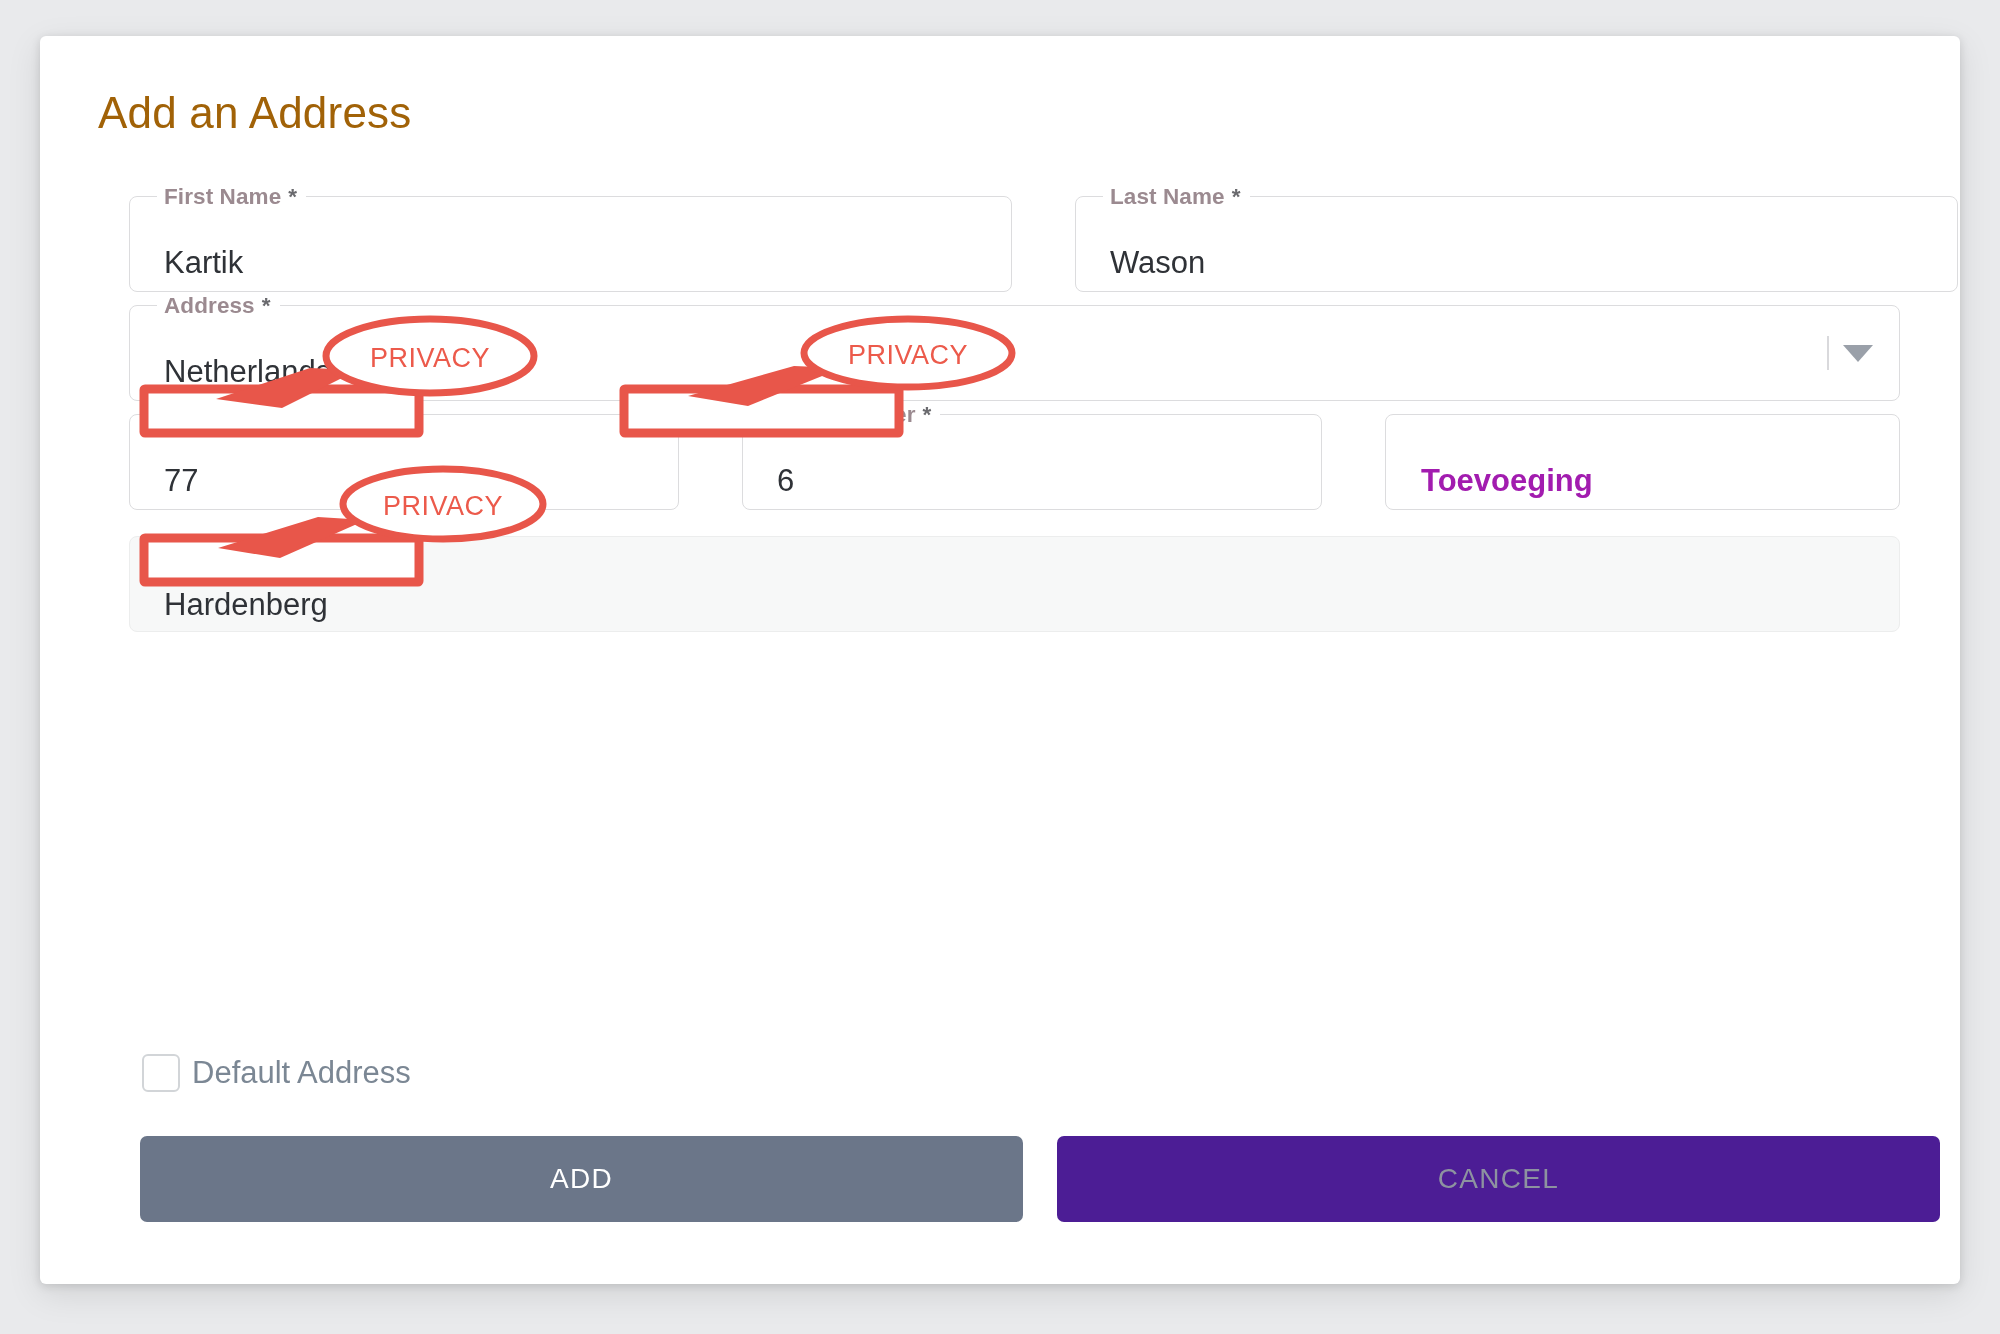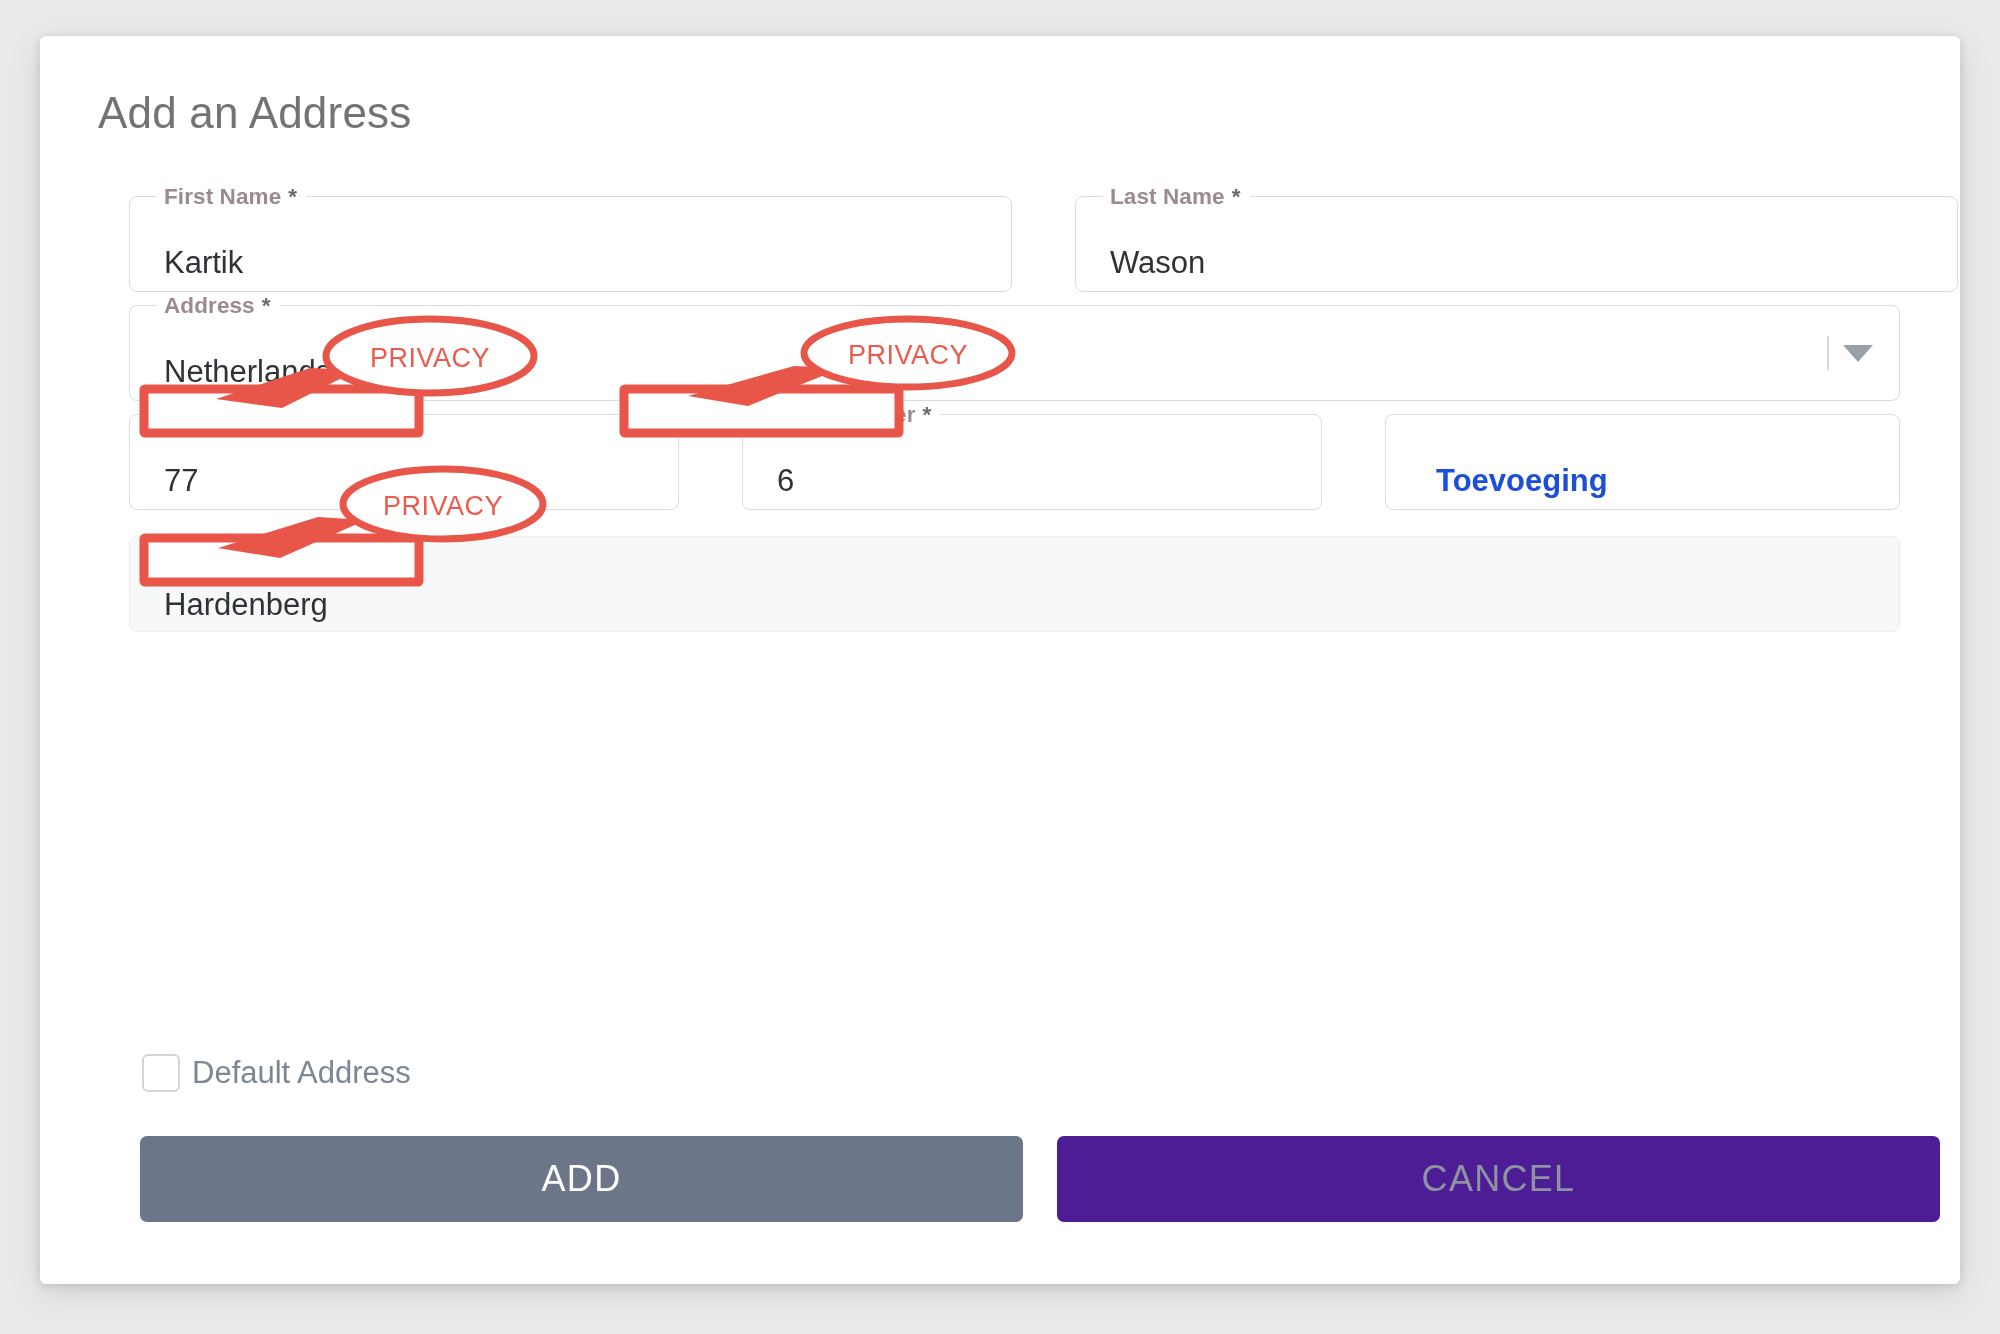--- a/index.html
+++ b/index.html
@@ -26,21 +26,21 @@
     border-radius: 6px;
     box-shadow: 0 2px 10px rgba(0,0,0,.13), 0 10px 34px rgba(0,0,0,.10);
     overflow: hidden;
   }
 
   .dialog-title {
     position: absolute;
     left: 58px; top: 52px;
     font-size: 44px;
     font-weight: 400;
-    color: #737373;
+    color: #a16207;
     letter-spacing: .2px;
   }
 
   
   .form {
     position: absolute;
     left: 60px; top: 160px;
     width: 1800px;
   }
 
@@ -98,23 +98,23 @@
     left: 34px; top: 48px;
     font-size: 31px;
     color: #2f3237;
     white-space: nowrap;
   }
   .field.filled .field-value,
   .field.focused .field-value { top: 50px; }
 
   .field-placeholder {
     position: absolute;
-    left: 50px; top: 48px;
+    left: 35px; top: 48px;
     font-size: 31px;
-    color: #1d4ed8;
+    color: #a21caf;
     font-weight: 700;
     white-space: nowrap;
   }
 
   
   .caret-wrap {
     position: absolute;
     right: 26px; top: 50%;
     transform: translateY(-50%);
     display: flex; align-items: center; gap: 14px;
@@ -154,21 +154,21 @@
     left: 100px; top: 1100px;
     width: 1800px;
     display: flex; gap: 34px;
   }
   .btn {
     flex: 1 1 0;
     height: 86px;
     border-radius: 7px;
     border: none;
     display: flex; align-items: center; justify-content: center;
-    font-size: 36px;
+    font-size: 28px;
     letter-spacing: 1.3px;
     cursor: pointer;
     font-family: "Liberation Sans", sans-serif;
   }
   .btn-add { background: #6b7689; color: #ffffff; }
   .btn-cancel { background: #4c1d95; color: #8d93a0; }
 
   
   .annot { position: absolute; pointer-events: none; }
   .annot svg { display: block; overflow: visible; }

